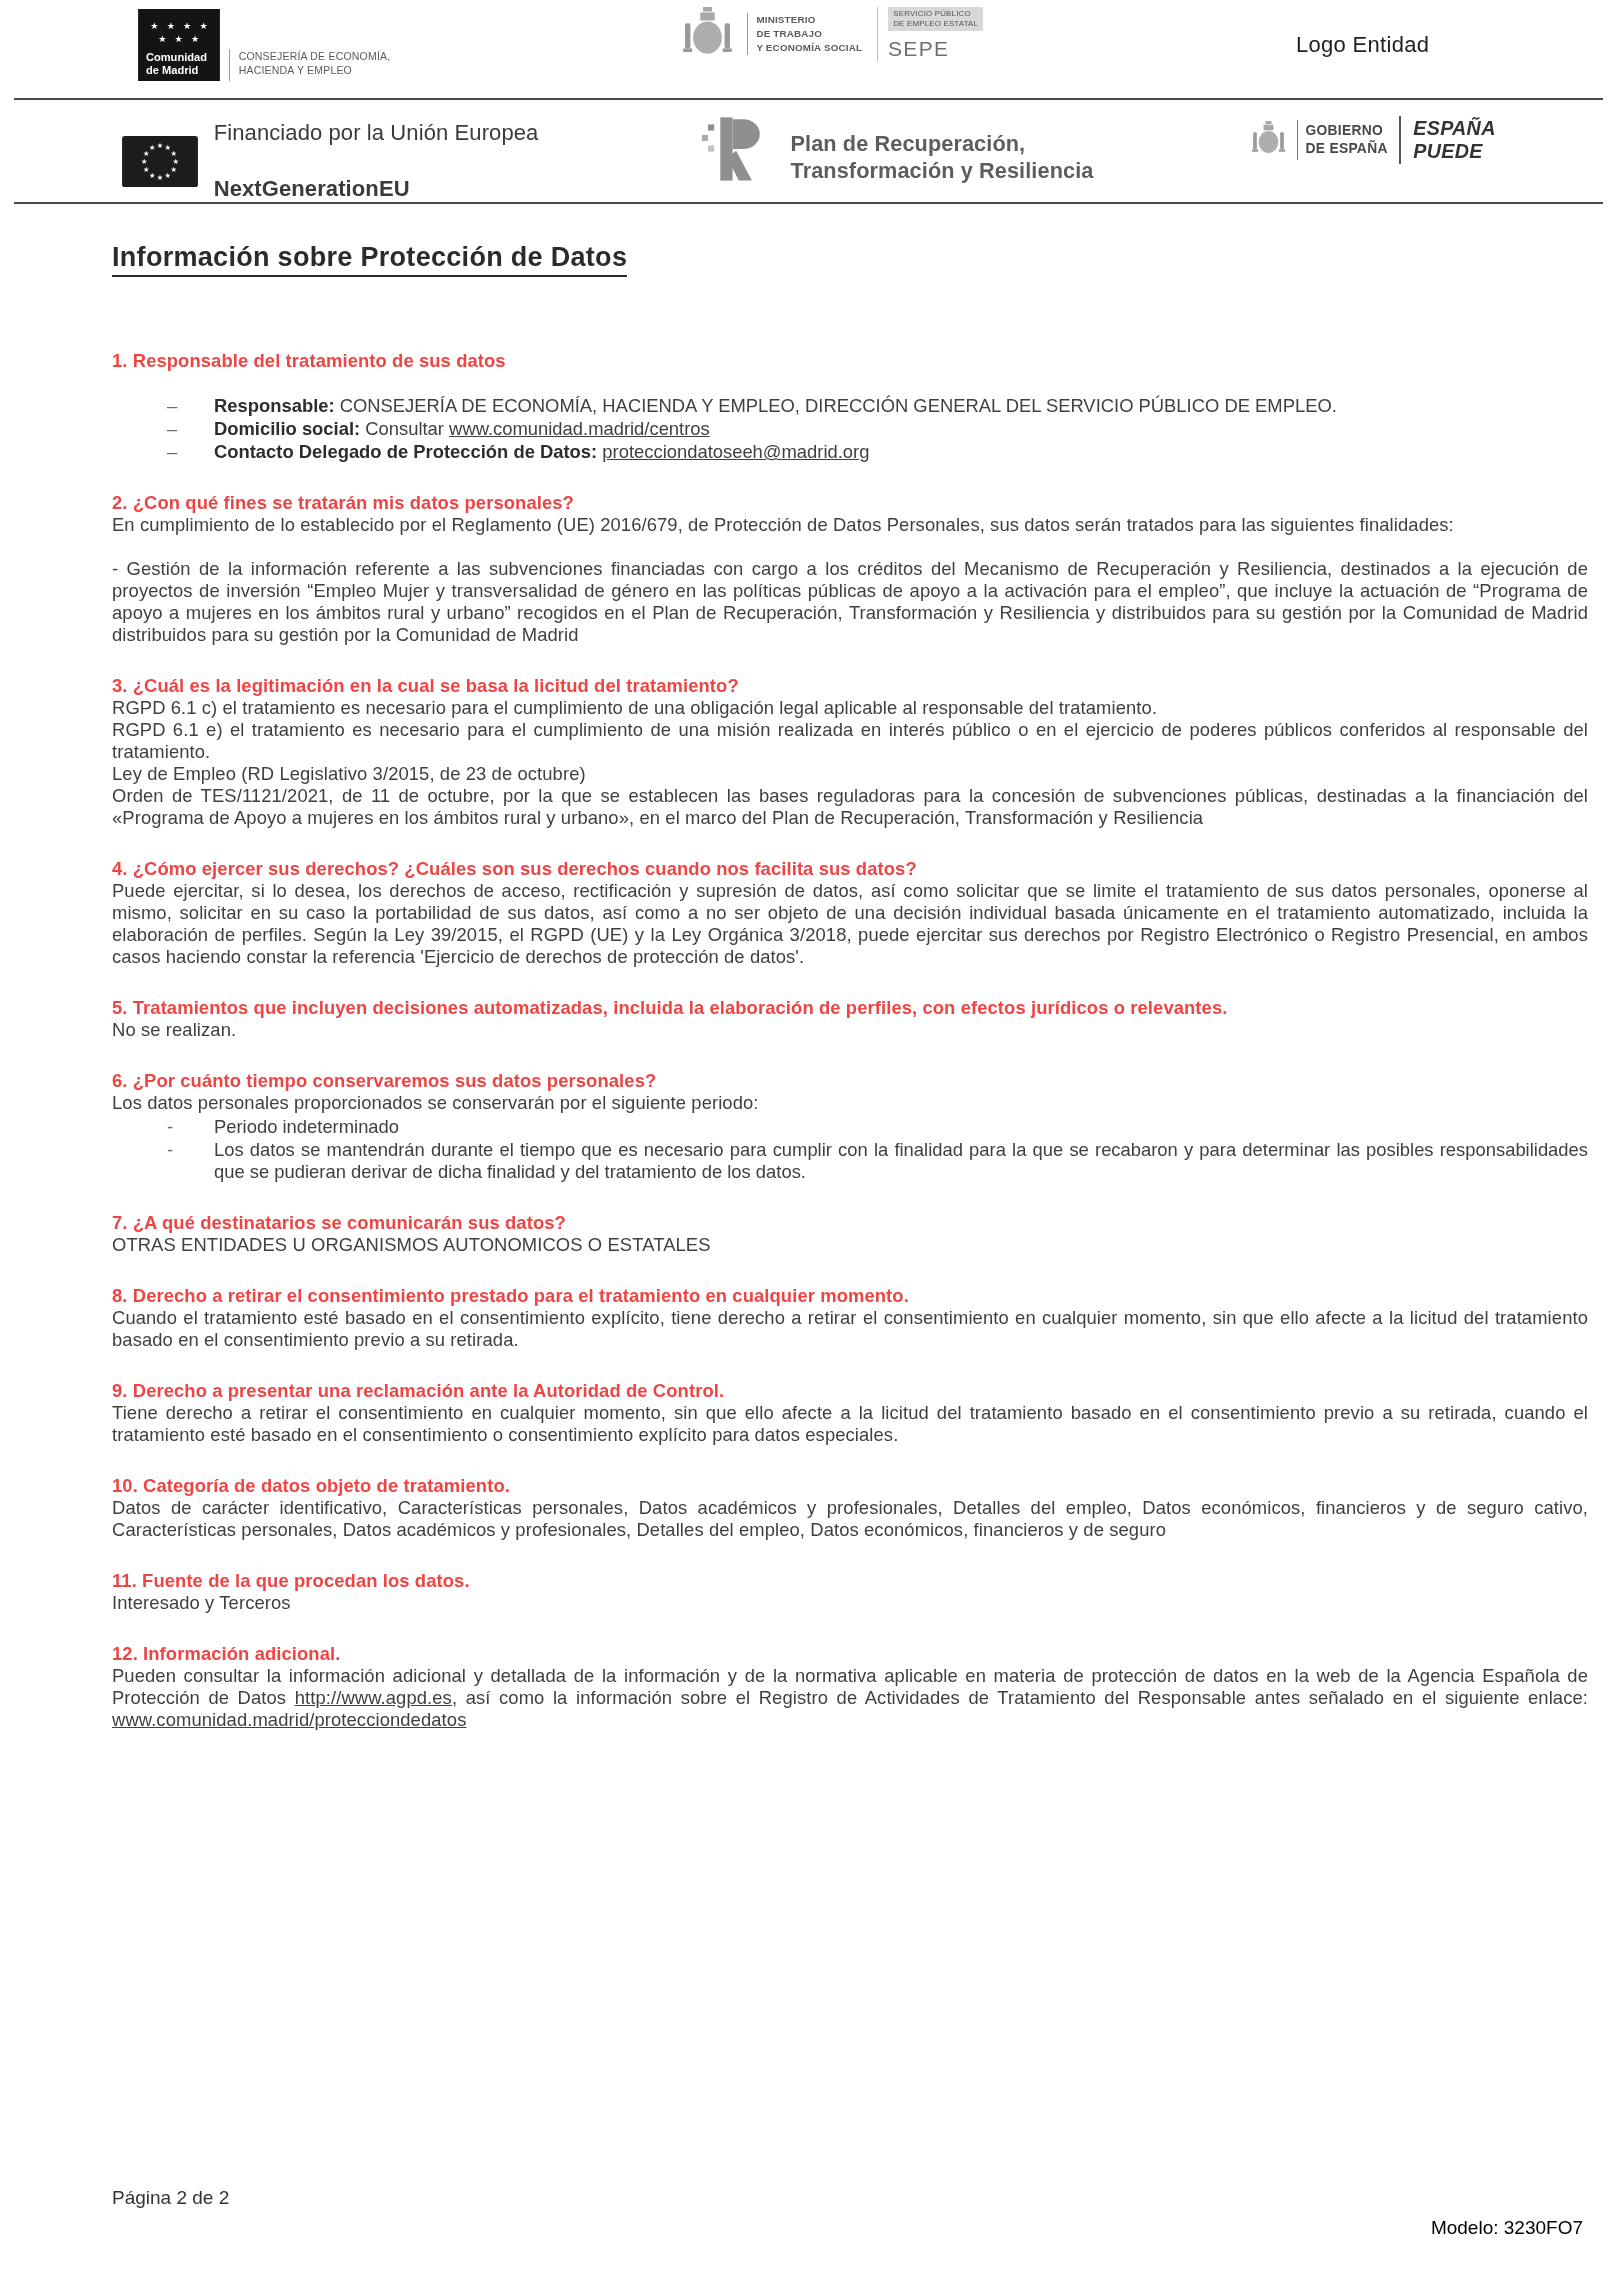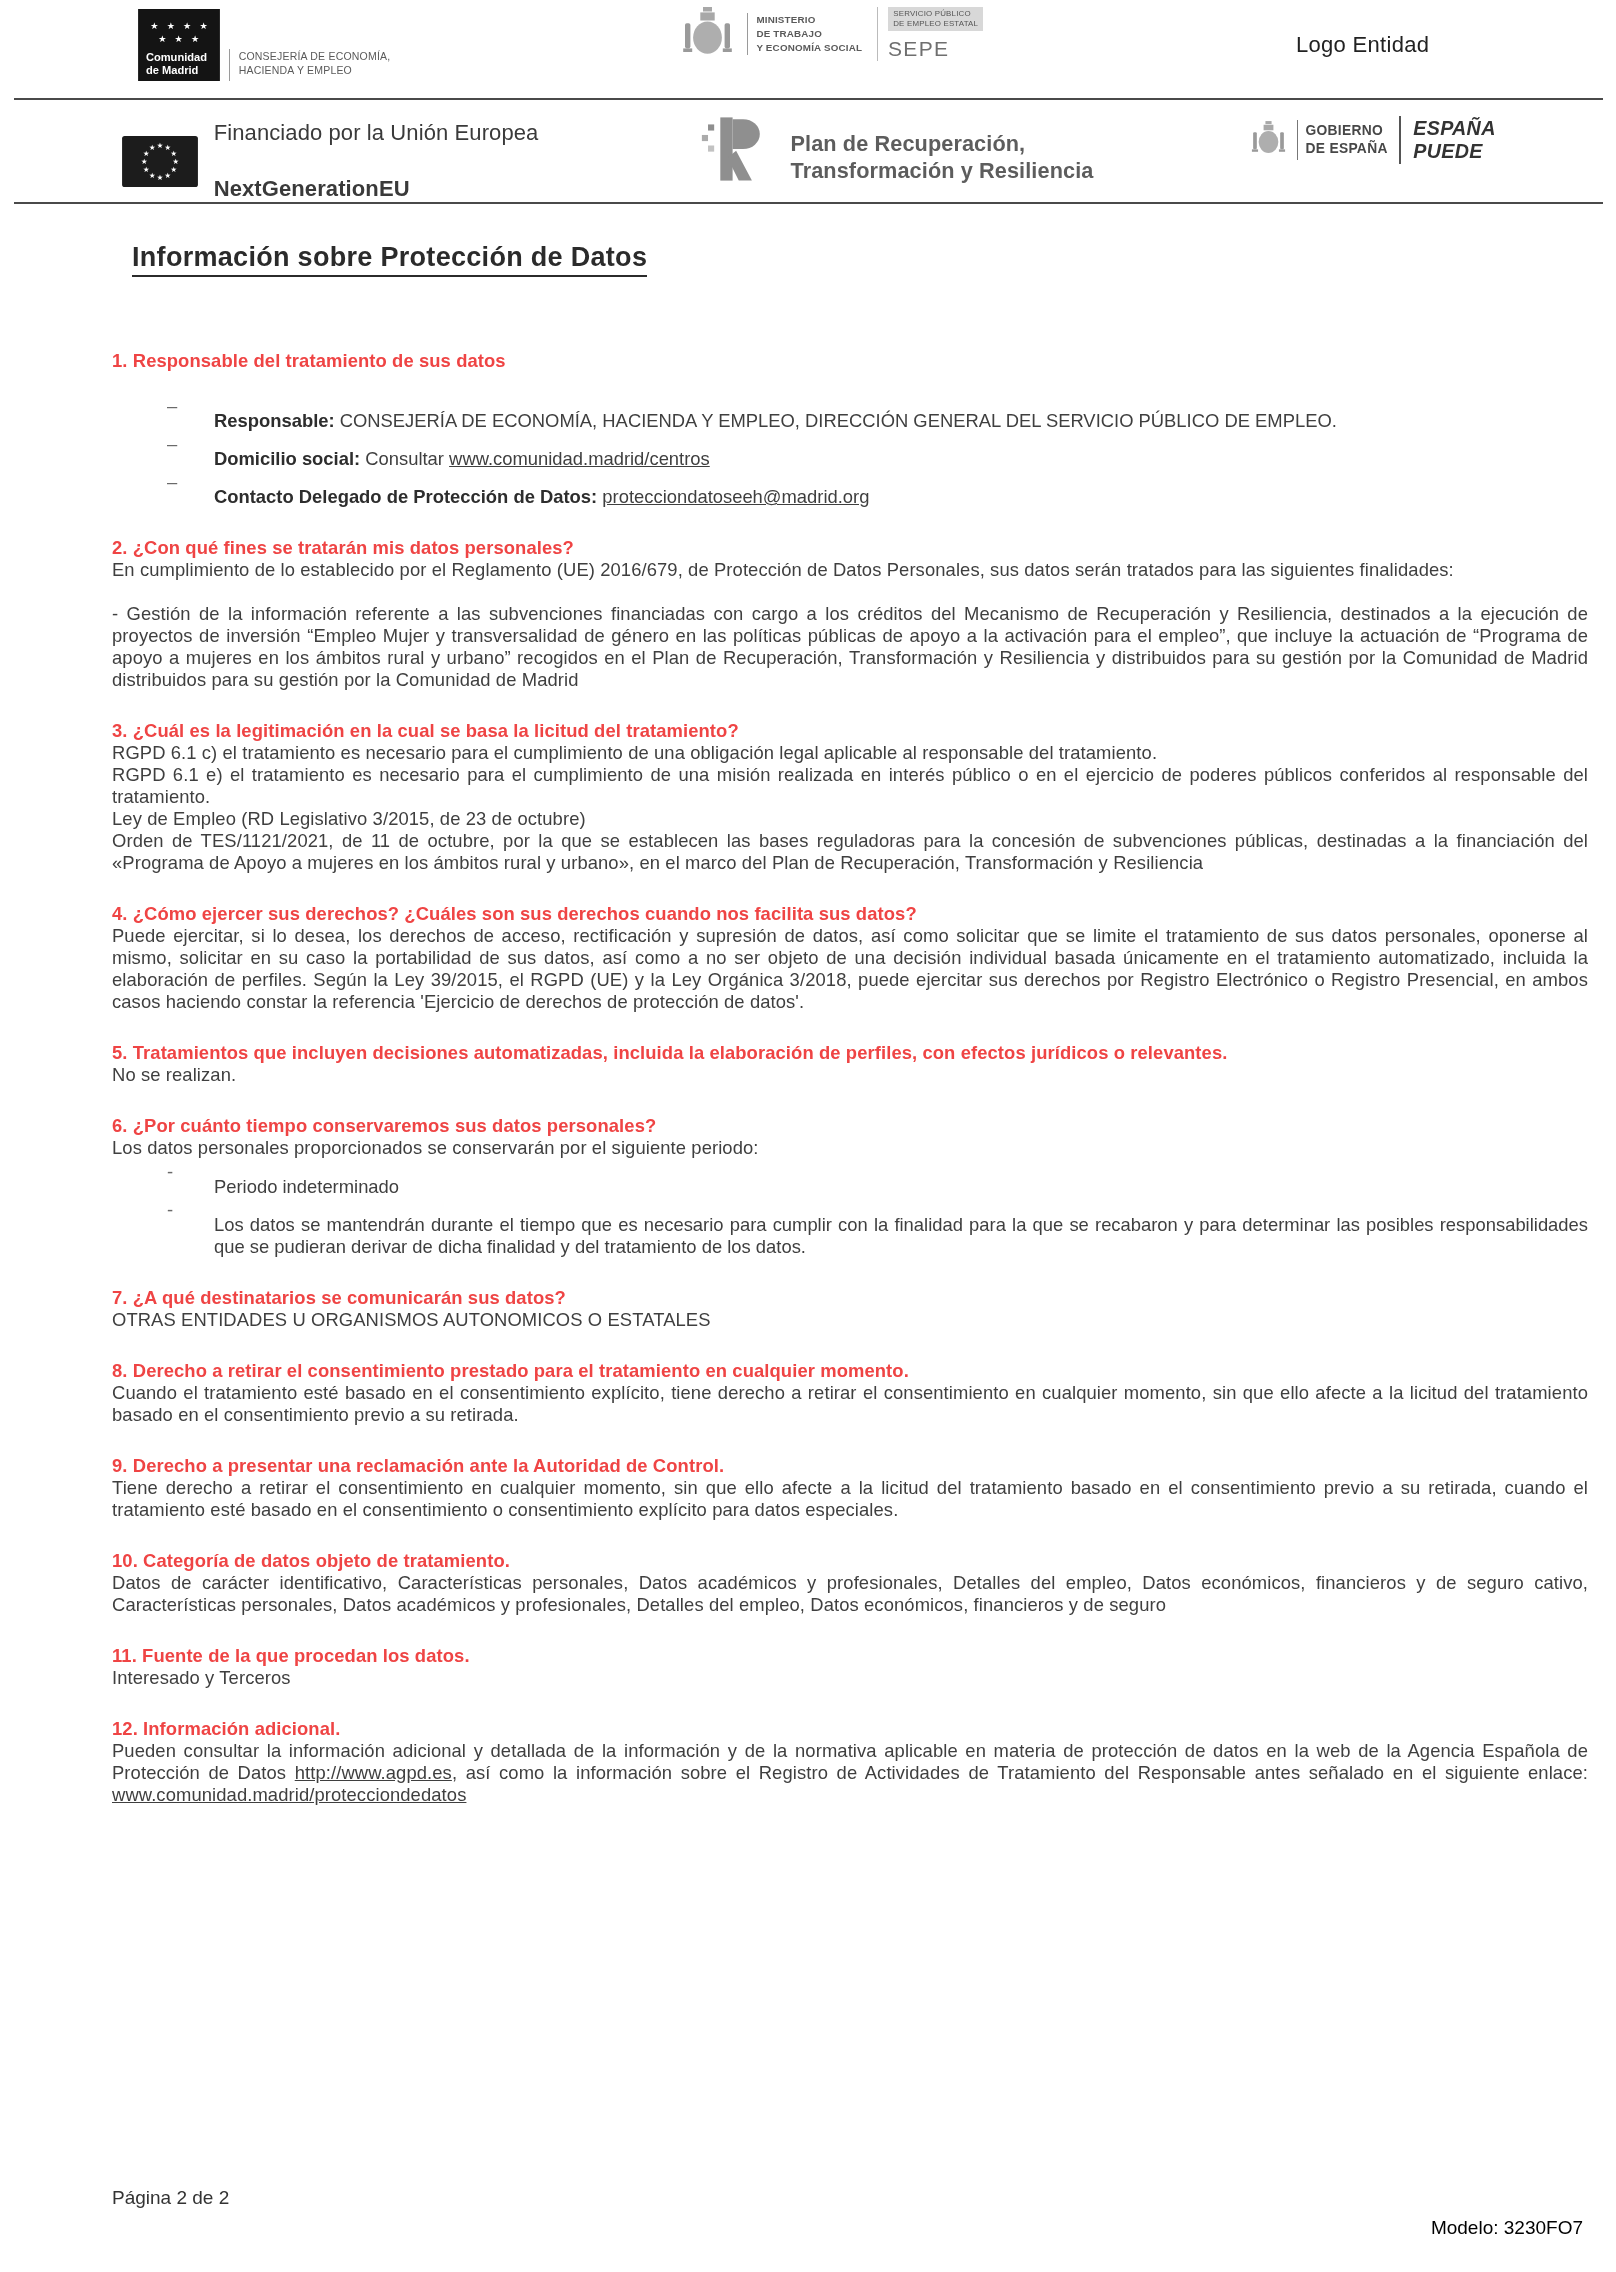--- a/index.html
+++ b/index.html
@@ -32,29 +32,29 @@
   .plan-text{font-size:21.7px;font-weight:bold;color:#5d5d5d;line-height:27.6px;letter-spacing:0.1px;}
   .gob{position:absolute;left:1247px;top:15.7px;display:flex;align-items:center;}
   .gob-text{font-size:13.8px;font-weight:bold;color:#474747;line-height:17.7px;border-left:1.3px solid #777;
     padding:2.6px 11.8px 2.6px 7.9px;margin-left:6.6px;letter-spacing:0.3px;}
   .espana{border-left:2px solid #555;padding:1.3px 0 1.3px 11.8px;font-size:19.7px;font-weight:bold;
     font-style:italic;color:#333;line-height:23px;letter-spacing:0.3px;}
 
   
   .content{padding:19.7px 29px 0 112px;}
   .title{display:inline-block;font-size:27px;font-weight:bold;color:#2b2b2b;
-    border-bottom:2.6px solid #2b2b2b;padding-bottom:2.6px;letter-spacing:0.3px;margin-left:20px;}
+    border-bottom:2.6px solid #2b2b2b;padding-bottom:2.6px;letter-spacing:0.3px;}
   .sec{margin-top:29px;}
   .sec.first{margin-top:55px;}
   .h{font-size:18.4px;line-height:22px;font-weight:bold;color:#ef4444;margin:0;letter-spacing:0.1px;}
   .p{font-size:18.4px;line-height:22px;margin:0;text-align:justify;letter-spacing:0.1px;}
   .gap{margin-top:22px;}
   .li{display:flex;padding-left:55px;font-size:18.4px;line-height:22px;margin-top:1.3px;}
   .dash{width:47px;flex:0 0 47px;color:#6a6a6a;}
-  .li-text{flex:1;text-align:justify;margin-top:15px;}
+  .li-text{flex:1;text-align:justify;}
   .bold{font-weight:bold;color:#2d2d2d;}
   a.lnk{color:#3f3f3f;text-decoration:underline;cursor:pointer;}
 
   .footer-page{position:absolute;left:112px;bottom:64px;font-size:19px;color:#333;}
   .footer-model{position:absolute;right:34px;bottom:34px;font-size:19px;color:#000000;}
 </style>
 </head>
 <body>
 
 <header class="band1">

